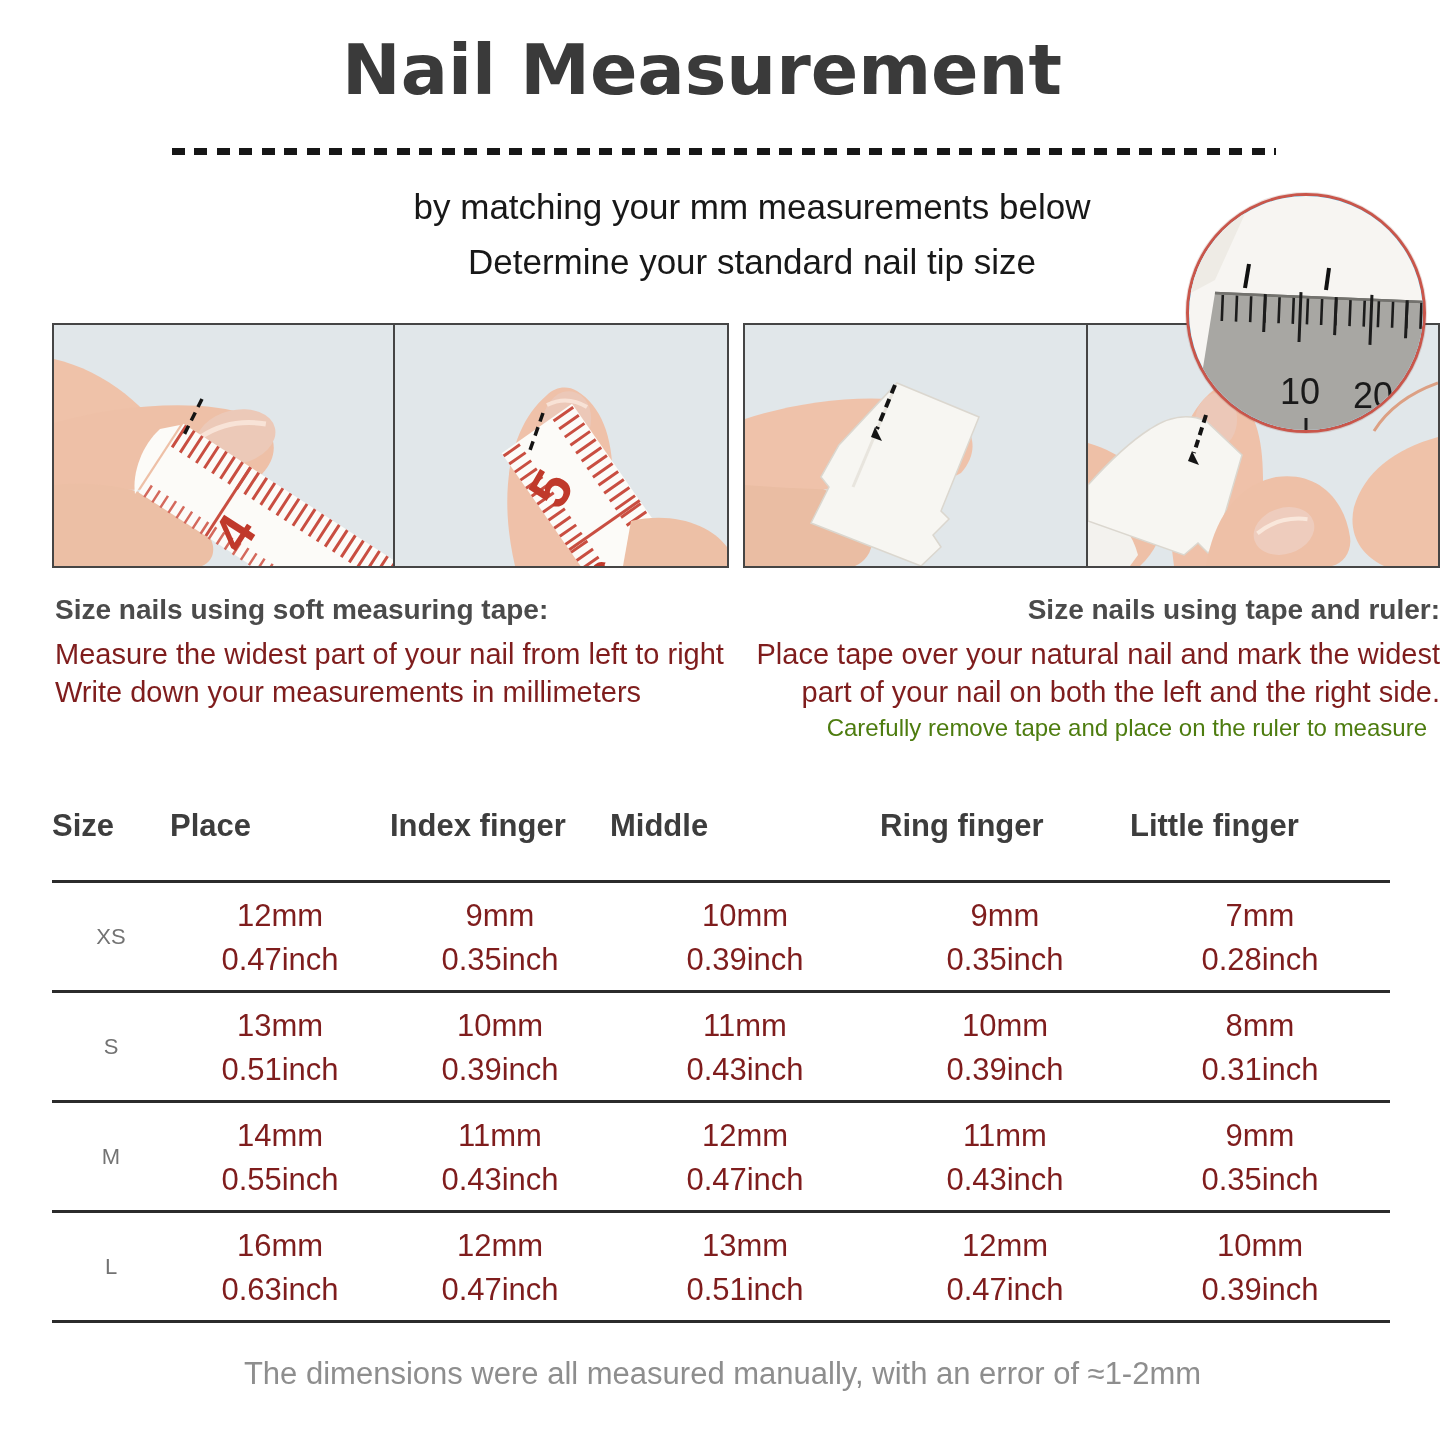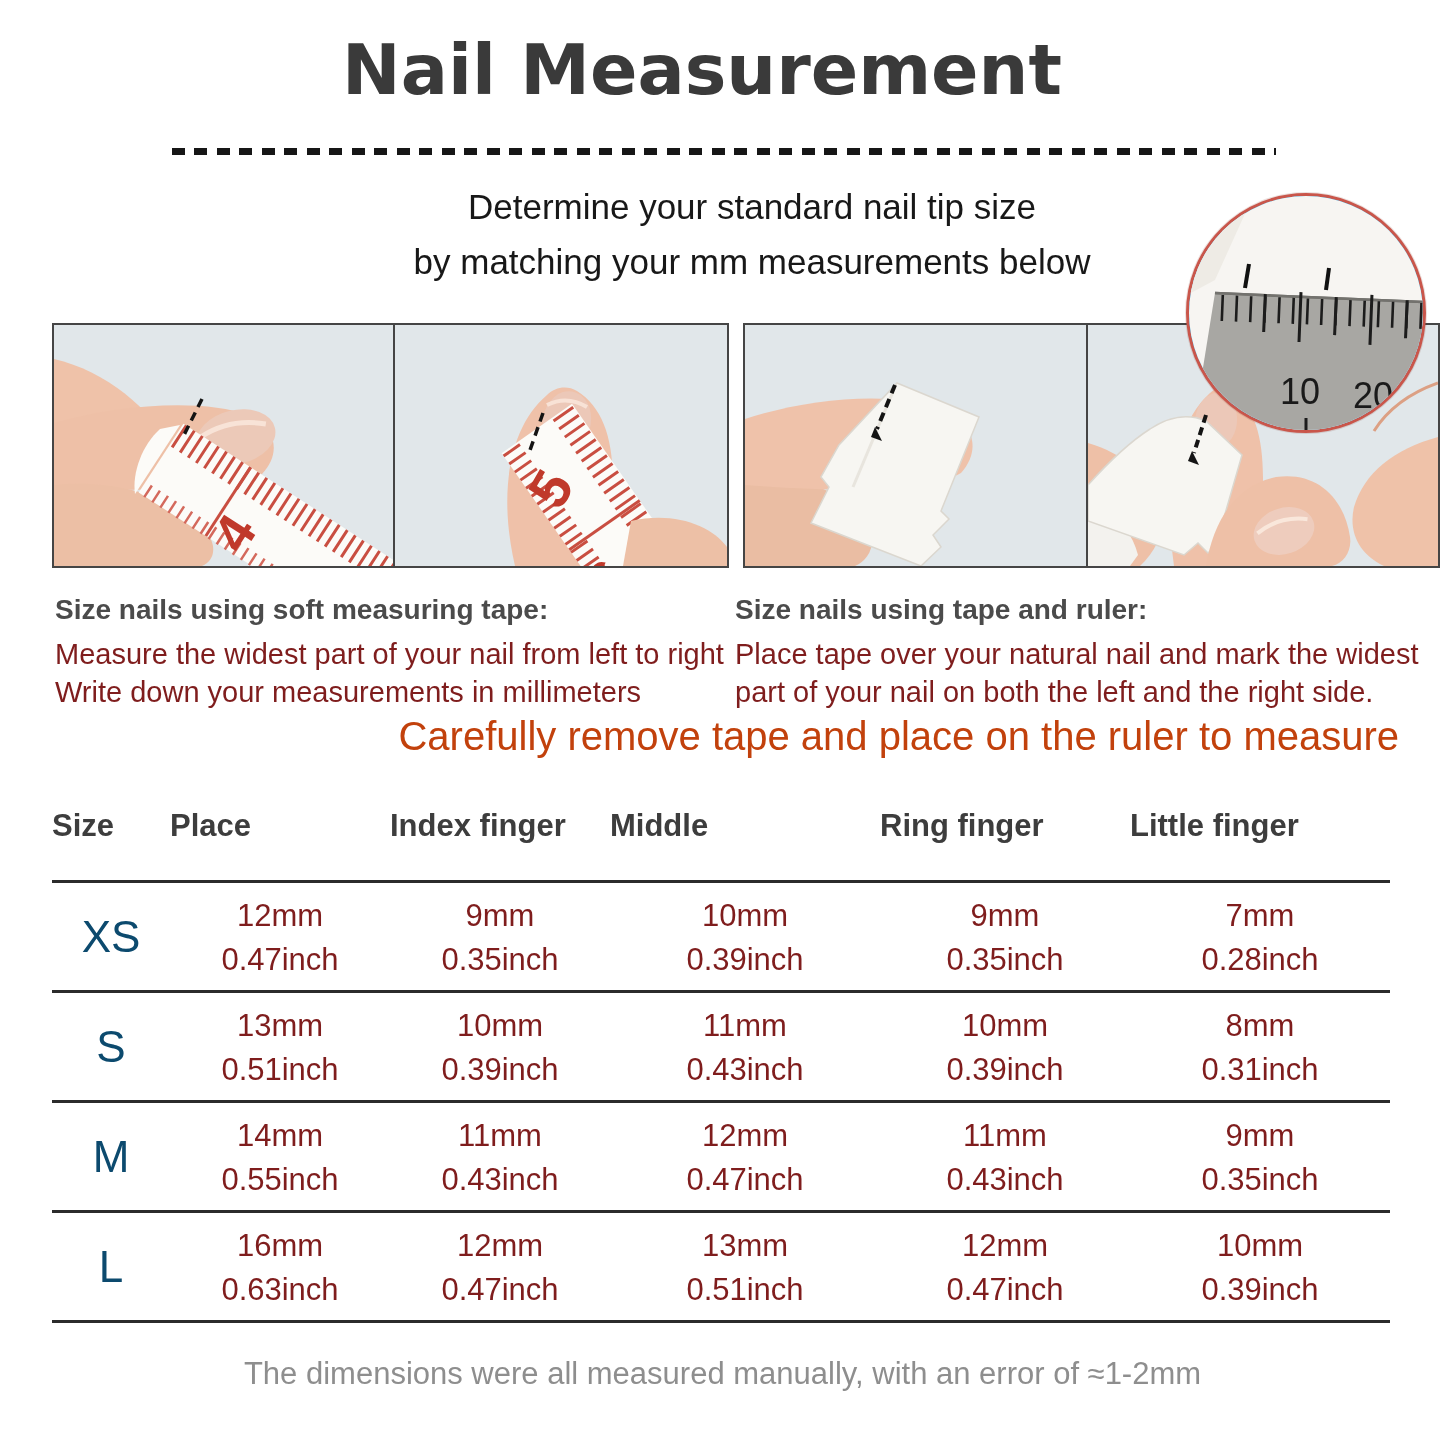--- a/index.html
+++ b/index.html
@@ -23,52 +23,52 @@
   .pdivider{width:2px;background:#454545;height:100%;flex:0 0 2px;}
   .photo-group svg{display:block;height:100%;}
 
   .inset-circle{position:absolute;left:1186px;top:193px;width:234px;height:234px;
                 border-radius:50%;border:3px solid #c9564b;overflow:hidden;z-index:6;
                 background:#0ea5e9;box-shadow:0 0 0 1px rgba(120,40,30,0.15);}
   .inset-circle svg{display:block;}
 
   .caption{position:absolute;top:594px;}
   .cap-left{left:55px;width:690px;}
-  .cap-right{left:735px;width:705px;}
+  .cap-right{left:735px;width:705px;text-align:right;}
   .cap-head{font-size:28px;font-weight:bold;color:#4b4b4b;margin-bottom:9px;}
   .cap-line{font-size:29px;color:#7f1d1d;line-height:38px;}
 
-  .warning{position:absolute;top:714px;right:46px;font-size:40px;color:#c2410c;}
+  .warning{position:absolute;top:714px;right:18px;font-size:24px;color:#4d7c0f;}
 
   .size-table{position:absolute;left:52px;top:772px;width:1338px;}
   .t-row{display:grid;grid-template-columns:118px 220px 220px 270px 250px 260px;box-sizing:border-box;}
   .t-head{height:108px;align-items:center;}
   .t-head .hcell{font-size:31px;font-weight:bold;color:#3d3d3d;text-align:left;}
   .t-data{height:110px;border-top:3px solid #2b2b2b;}
   .t-bottom{height:0;border-top:3px solid #2b2b2b;}
   .scell{display:flex;align-items:center;justify-content:center;
-         font-size:44px;color:#0c4a6e;text-align:right;}
+         font-size:22px;color:#737373;text-align:right;}
   .vcell{text-align:center;padding-top:11px;}
   .vcell div{font-size:31px;line-height:44px;color:#7f1d1d;}
 
   .footer{position:absolute;top:1356px;left:0;width:1445px;text-align:center;
           font-size:31px;color:#8e8e8e;}
 </style>
 </head>
 <body>
 
 <div class="page">
 
   <div class="title">Nail Measurement</div>
 
   <div class="dashes"></div>
 
   <div class="subtitle">
+    <div>by matching your mm measurements below</div>
     <div>Determine your standard nail tip size</div>
-    <div>by matching your mm measurements below</div>
   </div>
 
   <div class="photo-group pg1">
     <svg viewBox="0 0 339 241" width="339">
       <rect width="339" height="241" fill="#e1e7ea"></rect>
       <path d="M0,34 C52,46 98,84 116,124 C121,142 112,158 92,163 C56,170 18,152 0,140 Z" fill="#efc2a9"></path>
       <path d="M0,98 C68,78 152,74 194,90 C222,102 228,128 208,149 C170,168 82,166 0,162 Z" fill="#eec0a7"></path>
       <g transform="rotate(-13 182 112)">
         <ellipse cx="182" cy="112" rx="40" ry="27" fill="#ecc9b8"></ellipse>
         <path d="M148,104 Q180,92 214,106" stroke="#f8e3d7" stroke-width="5" fill="none"></path>

